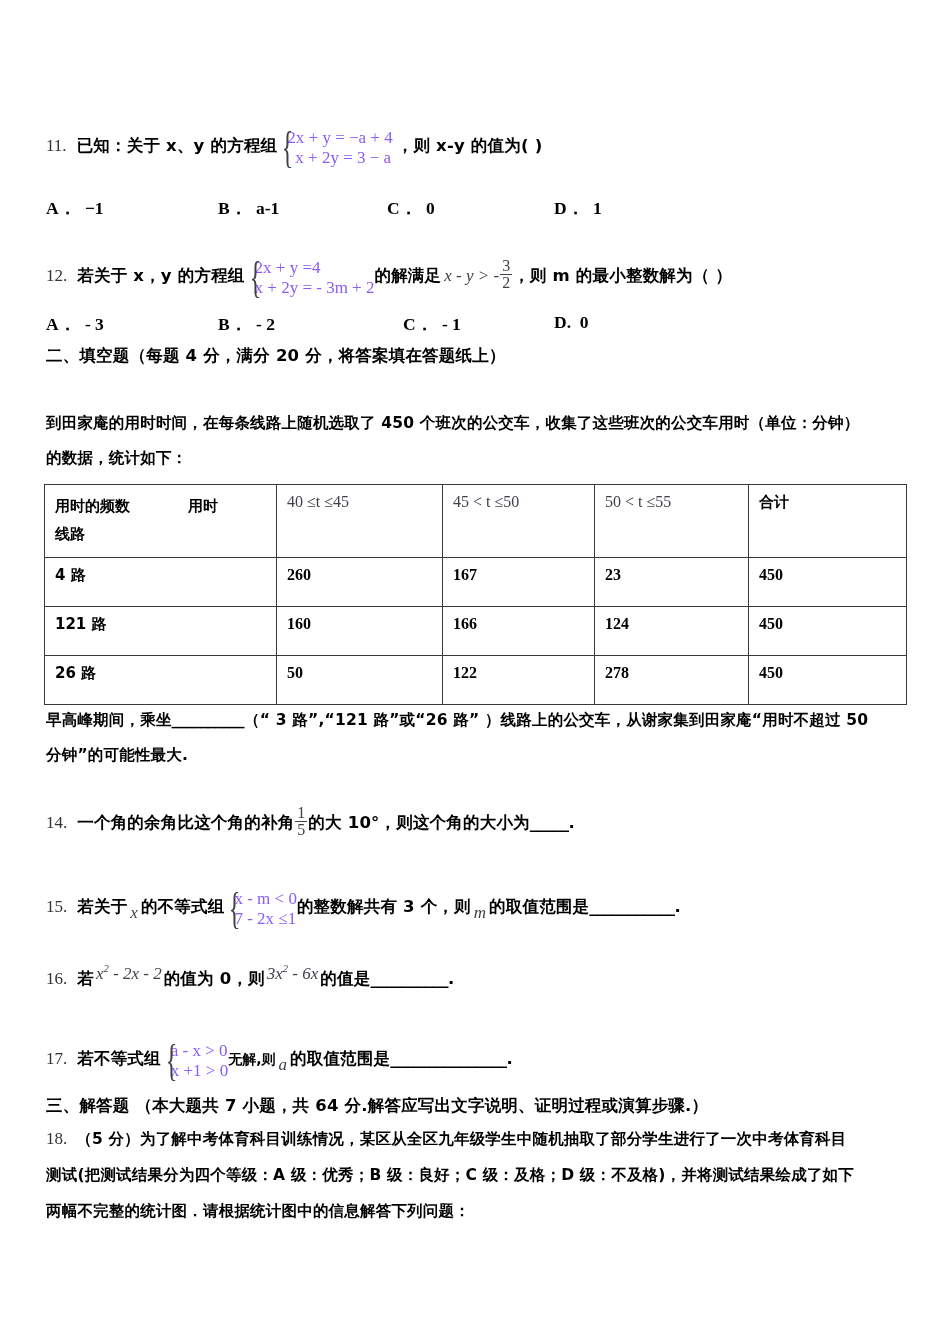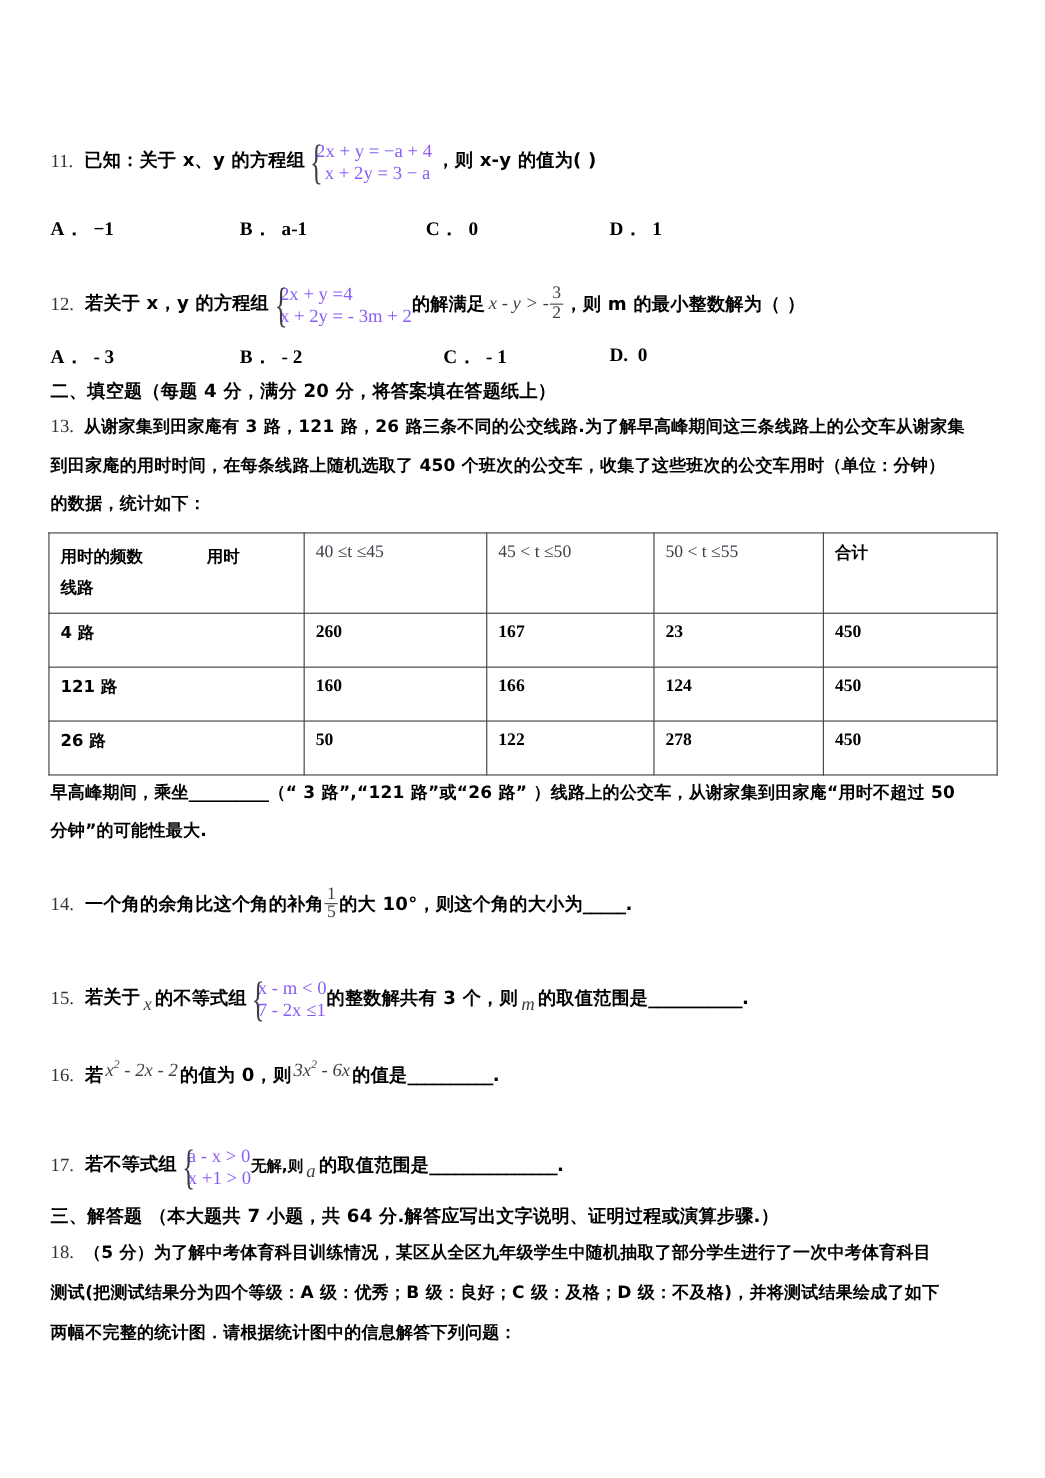--- a/index.html
+++ b/index.html
@@ -168,24 +168,20 @@
 
   <div class="opt-row" style="left:46px; top:312px;">
     <span class="opt" style="left:0px;"><span>A．</span>&nbsp;&nbsp;<span>- 3</span></span>
     <span class="opt" style="left:172px;"><span>B．</span>&nbsp;&nbsp;<span>- 2</span></span>
     <span class="opt" style="left:341px;margin-left:16px;"><span>C．</span>&nbsp;&nbsp;<span>- 1</span></span>
     <span class="opt" style="left:508px;"><span>D.</span>&nbsp;&nbsp;<span>0</span></span>
   </div>
 
   <div class="blk cn" style="left:46px; top:345px; font-size:16.5px;">二、填空题（每题 4 分，满分 20 分，将答案填在答题纸上）</div>
 
-  <div class="blk" style="left:46px; top:378px; width:880px;">
-    <span class="qnum">13.</span>
-    <span class="cn" style="margin-left:5px; font-size:15.5px;">从谢家集到田家庵有 3 路，121 路，26 路三条不同的公交线路.为了解早高峰期间这三条线路上的公交车从谢家集</span>
-  </div>
   <div class="blk cn" style="left:46px; top:413px; width:880px; font-size:15.5px;">到田家庵的用时时间，在每条线路上随机选取了 450 个班次的公交车，收集了这些班次的公交车用时（单位：分钟）</div>
   <div class="blk cn" style="left:46px; top:448px; width:880px; font-size:15.5px;">的数据，统计如下：</div>
 
   <table class="freq" style="left:44px; top:484px; width:862px;">
     <colgroup>
       <col style="width:232px">
       <col style="width:166px">
       <col style="width:152px">
       <col style="width:154px">
       <col style="width:158px">

